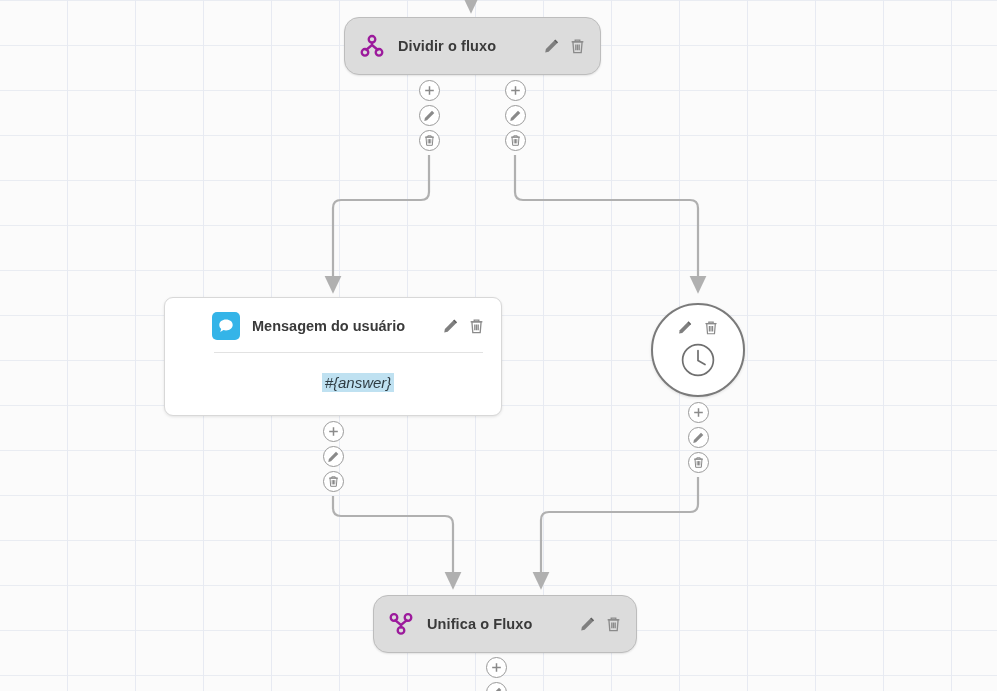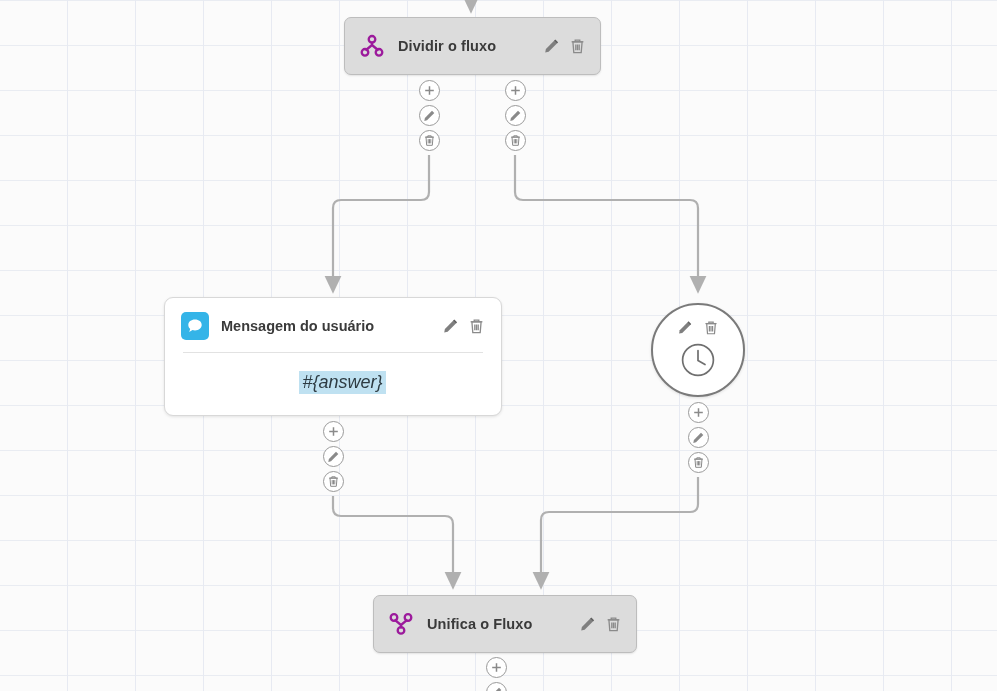--- a/index.html
+++ b/index.html
@@ -34,21 +34,21 @@
 
   
   .node {
     position: absolute;
     box-sizing: border-box;
   }
 
   .pill-node {
     background: #dcdcdc;
     border: 1px solid #bdbdbd;
-    border-radius: 7px;
+    border-radius: 15px;
     display: flex;
     align-items: center;
     padding: 16px 14px;
     box-shadow: 0 1px 2px rgba(0,0,0,0.10);
   }
 
   .pill-title {
     font-size: 14.5px;
     font-weight: bold;
     color: #3a3a3a;
@@ -56,20 +56,21 @@
     white-space: nowrap;
   }
 
   .card-node {
     background: #ffffff;
     border: 1px solid #d8d8d8;
     border-radius: 9px;
     box-shadow: 0 1px 3px rgba(0,0,0,0.10);
     display: flex;
     flex-direction: column;
+    padding-left: 31px;
   }
 
   .card-head {
     display: flex;
     align-items: center;
     padding: 14px 16px 0 16px;
   }
 
   .card-title {
     font-size: 14.5px;
@@ -90,21 +91,21 @@
     display: flex;
     align-items: center;
     justify-content: center;
     padding: 10px 16px 14px 16px;
   }
 
   .var-chip {
     background: #bfe1f1;
     color: #2e3b42;
     font-style: italic;
-    font-size: 18px;
+    font-size: 15px;
     padding: 1px 3px;
     white-space: nowrap;
     margin-left: 19px;
   }
 
   .circle-node {
     background: #ffffff;
     border: 2px solid #7a7a7a;
     border-radius: 50%;
     box-shadow: 0 1px 3px rgba(0,0,0,0.12);

